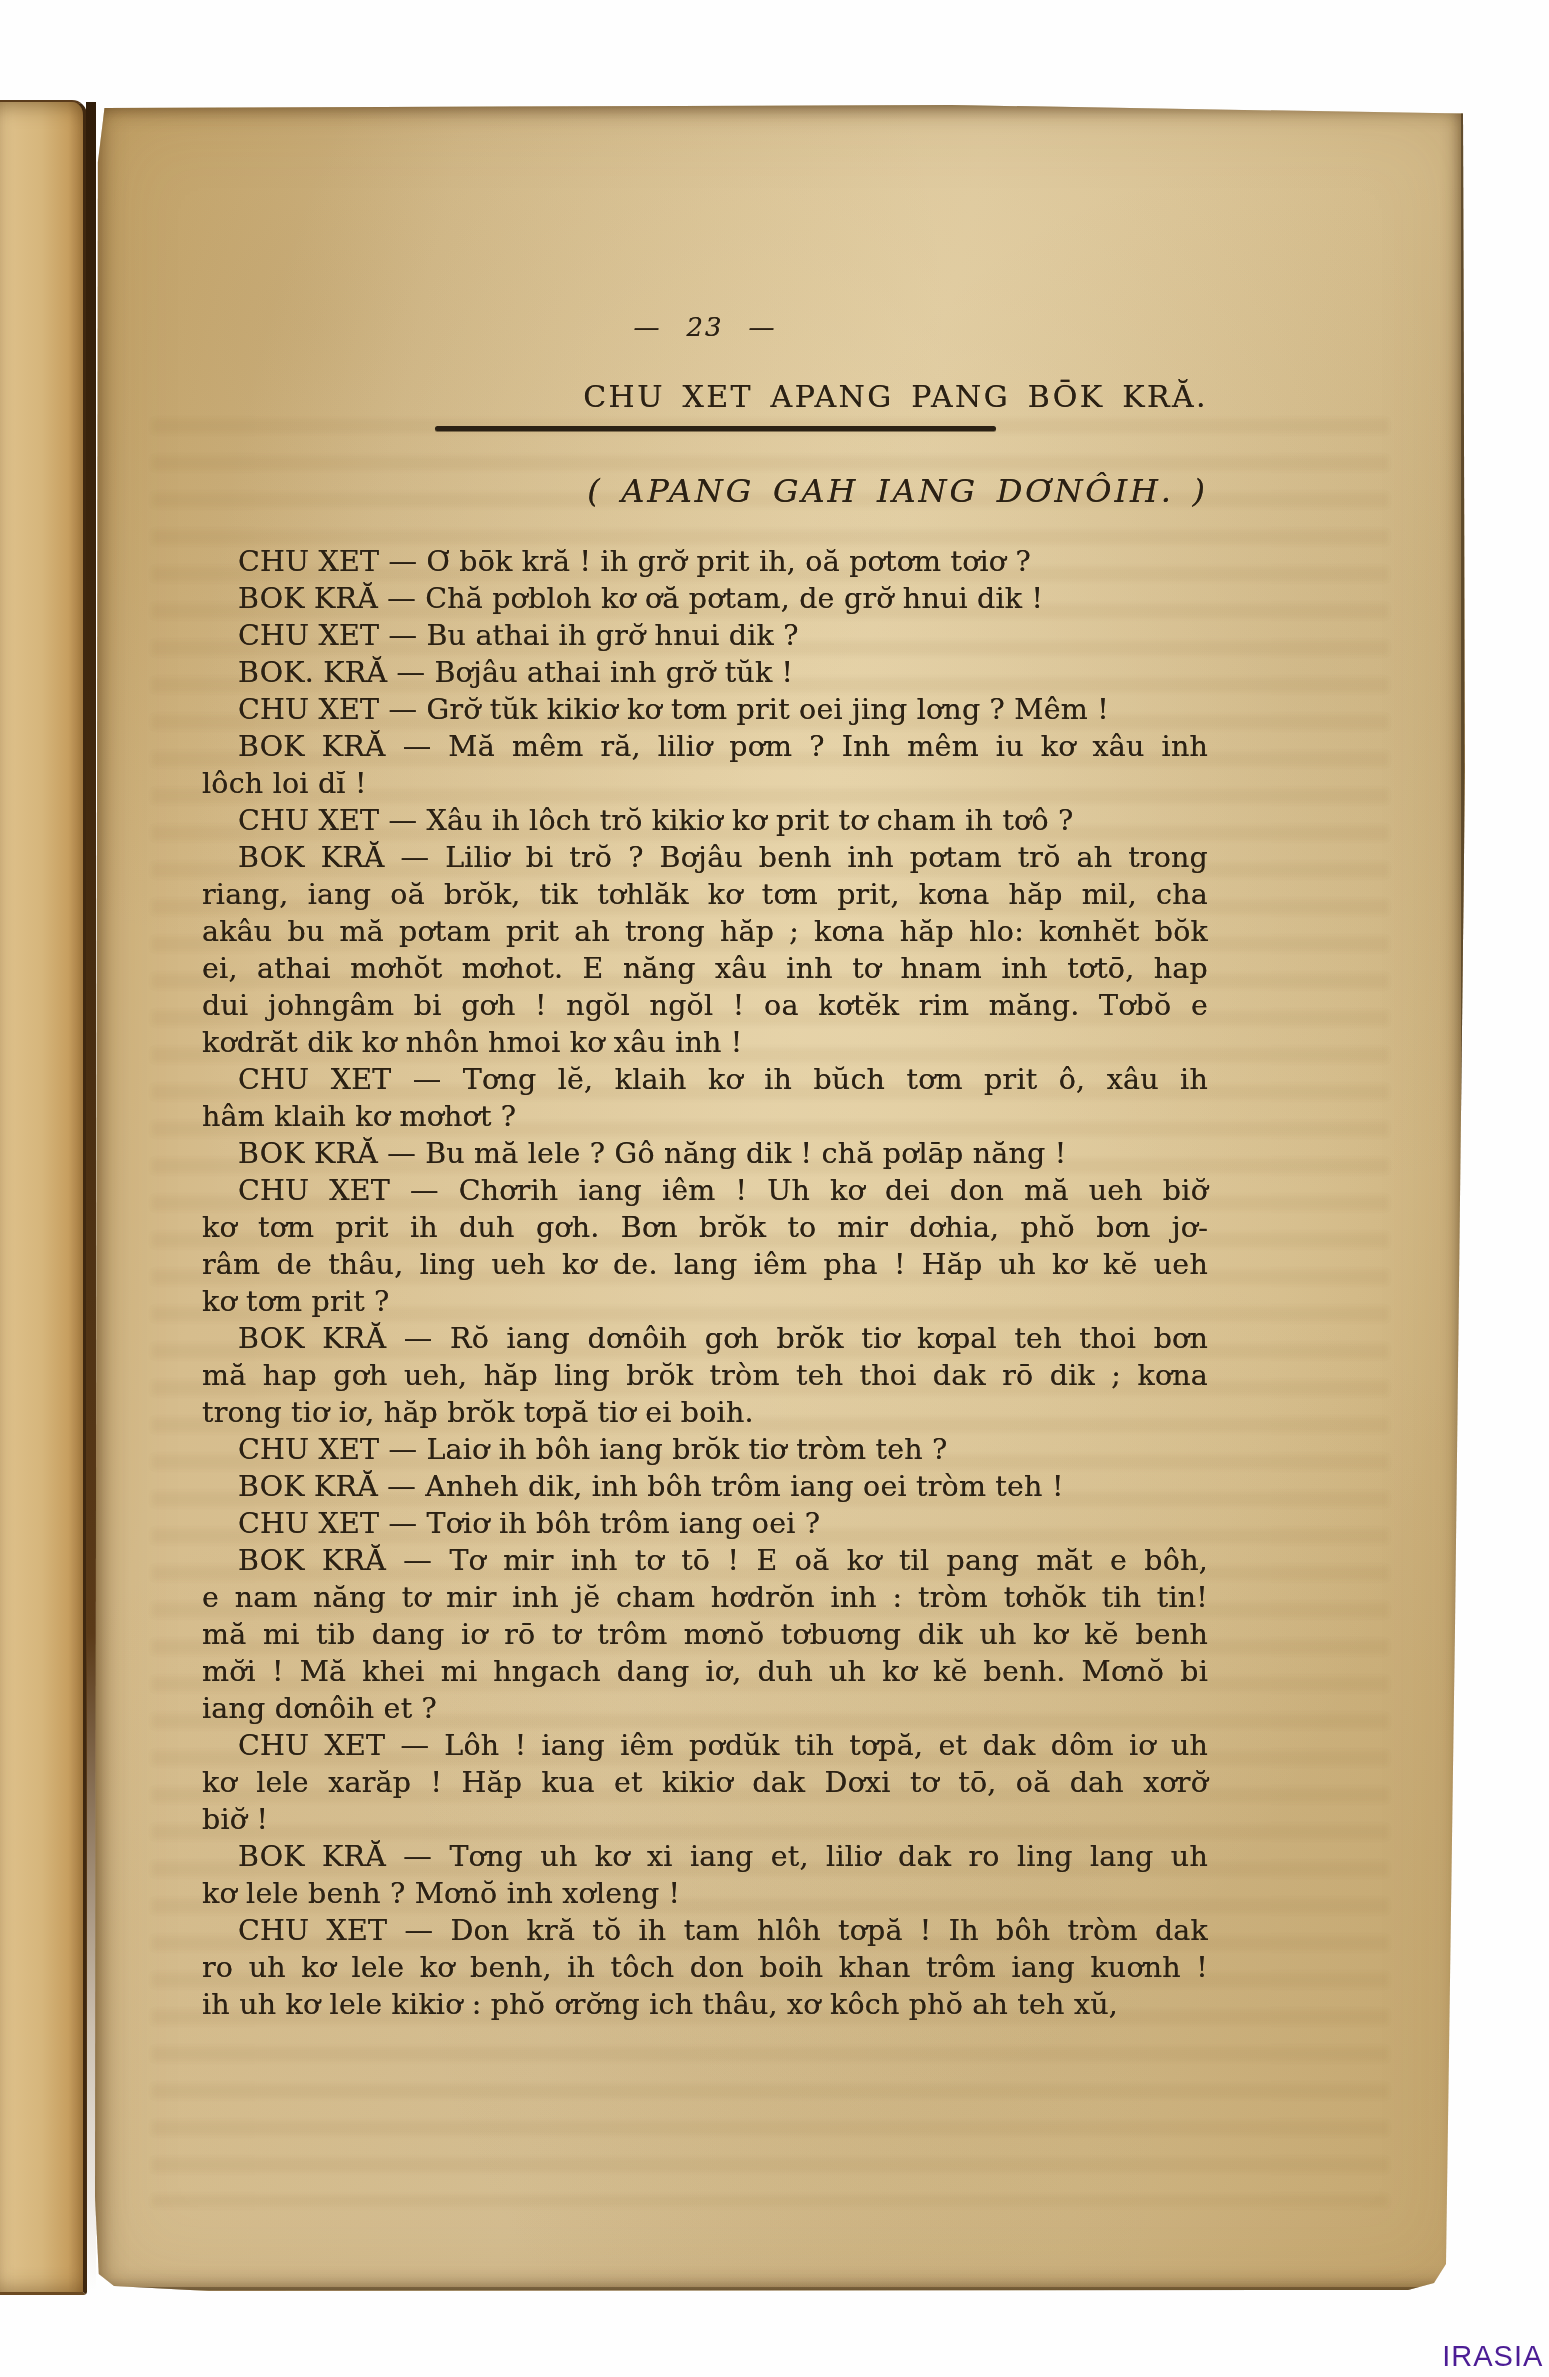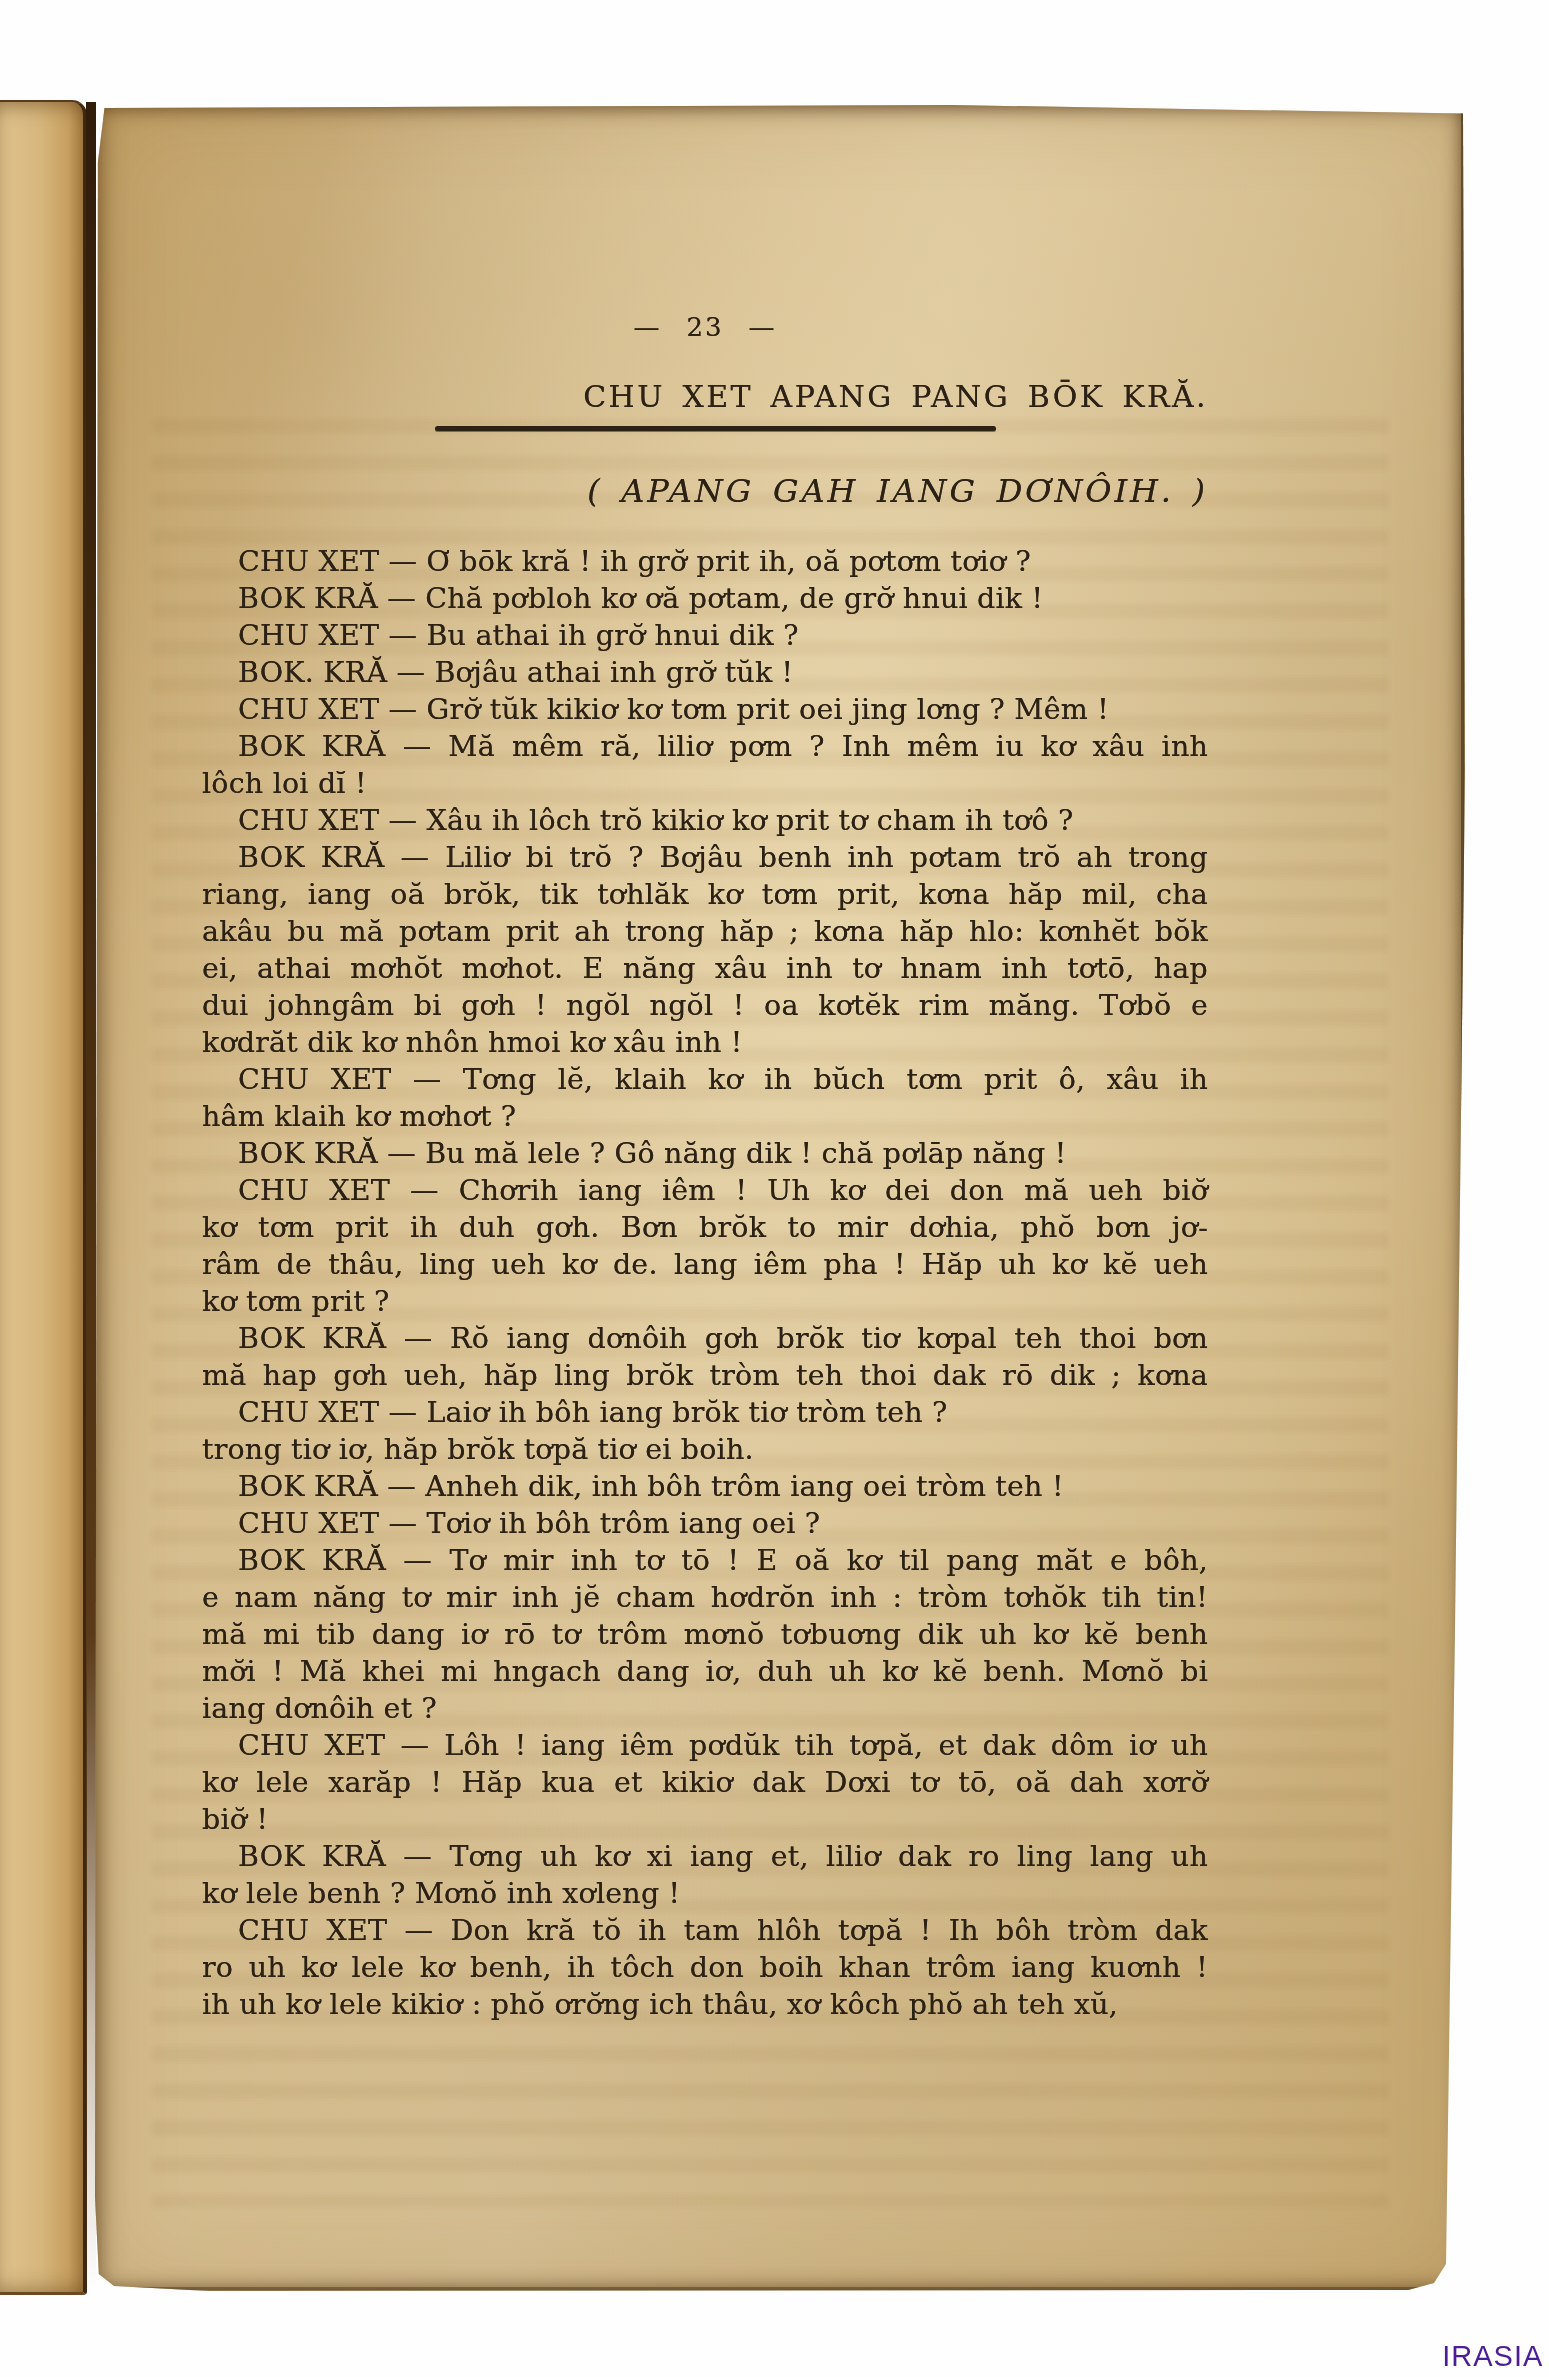--- a/index.html
+++ b/index.html
@@ -56,21 +56,21 @@
     position:absolute;left:57px;top:314px;width:1236px;height:1788px;
     background:repeating-linear-gradient(180deg, rgba(125,90,40,.085) 0 14.3px, rgba(125,90,40,0) 14.3px 37px);
     filter:blur(2.9px);
     opacity:.8;
   }
 
   .ink{color:#2b2114;text-shadow:0 0 0.6px rgba(43,33,20,.75);}
 
   .pageno{
     position:absolute;left:107px;top:207px;width:1006px;
-    text-align:center;font-size:26px;letter-spacing:1.9px;word-spacing:15px;
+    text-align:center;font-size:26px;letter-spacing:1.9px;word-spacing:15px;font-style:italic;
   }
   .title{
     position:absolute;left:107px;top:274px;width:1006px;
     text-align:right;font-weight:normal;font-size:30px;letter-spacing:2.4px;word-spacing:5.7px;
   }
   .title-rule{
     position:absolute;left:340px;top:321px;width:561px;height:4.8px;
     background:#2b2114;border-radius:2.9px;
     box-shadow:0 1px 0 rgba(43,33,20,.5);
   }
@@ -134,22 +134,22 @@
         <div class="bl end">kơdrăt dik kơ nhôn hmoi kơ xâu inh !</div>
         <div class="bl ind">CHU XET — Tơng lĕ, klaih kơ ih bŭch tơm prit ô, xâu ih</div>
         <div class="bl end">hâm klaih kơ mơhơt ?</div>
         <div class="bl ind end">BOK KRĂ — Bu mă lele ? Gô năng dik ! chă pơlāp năng !</div>
         <div class="bl ind">CHU XET — Chơrih iang iêm ! Uh kơ dei don mă ueh biơ̆</div>
         <div class="bl">kơ tơm prit ih duh gơh. Bơn brŏk to mir dơhia, phŏ bơn jơ-</div>
         <div class="bl">râm de thâu, ling ueh kơ de. lang iêm pha ! Hăp uh kơ kĕ ueh</div>
         <div class="bl end">kơ tơm prit ?</div>
         <div class="bl ind">BOK KRĂ — Rŏ iang dơnôih gơh brŏk tiơ kơpal teh thoi bơn</div>
         <div class="bl">mă hap gơh ueh, hăp ling brŏk tròm teh thoi dak rō dik ; kơna</div>
+        <div class="bl end">trong tiơ iơ, hăp brŏk tơpă tiơ ei boih.</div>
         <div class="bl ind end">CHU XET — Laiơ ih bôh iang brŏk tiơ tròm teh ?</div>
-        <div class="bl end">trong tiơ iơ, hăp brŏk tơpă tiơ ei boih.</div>
         <div class="bl ind end">BOK KRĂ — Anheh dik, inh bôh trôm iang oei tròm teh !</div>
         <div class="bl ind end">CHU XET — Tơiơ ih bôh trôm iang oei ?</div>
         <div class="bl ind">BOK KRĂ — Tơ mir inh tơ tō ! E oă kơ til pang măt e bôh,</div>
         <div class="bl">e nam năng tơ mir inh jĕ cham hơdrŏn inh : tròm tơhŏk tih tin!</div>
         <div class="bl">mă mi tib dang iơ rō tơ trôm mơnŏ tơbuơng dik uh kơ kĕ benh</div>
         <div class="bl">mơ̆i ! Mă khei mi hngach dang iơ, duh uh kơ kĕ benh. Mơnŏ bi</div>
         <div class="bl end">iang dơnôih et ?</div>
         <div class="bl ind">CHU XET — Lôh ! iang iêm pơdŭk tih tơpă, et dak dôm iơ uh</div>
         <div class="bl">kơ lele xarăp ! Hăp kua et kikiơ dak Dơxi tơ tō, oă dah xơrơ̆</div>
         <div class="bl end">biơ̆ !</div>

